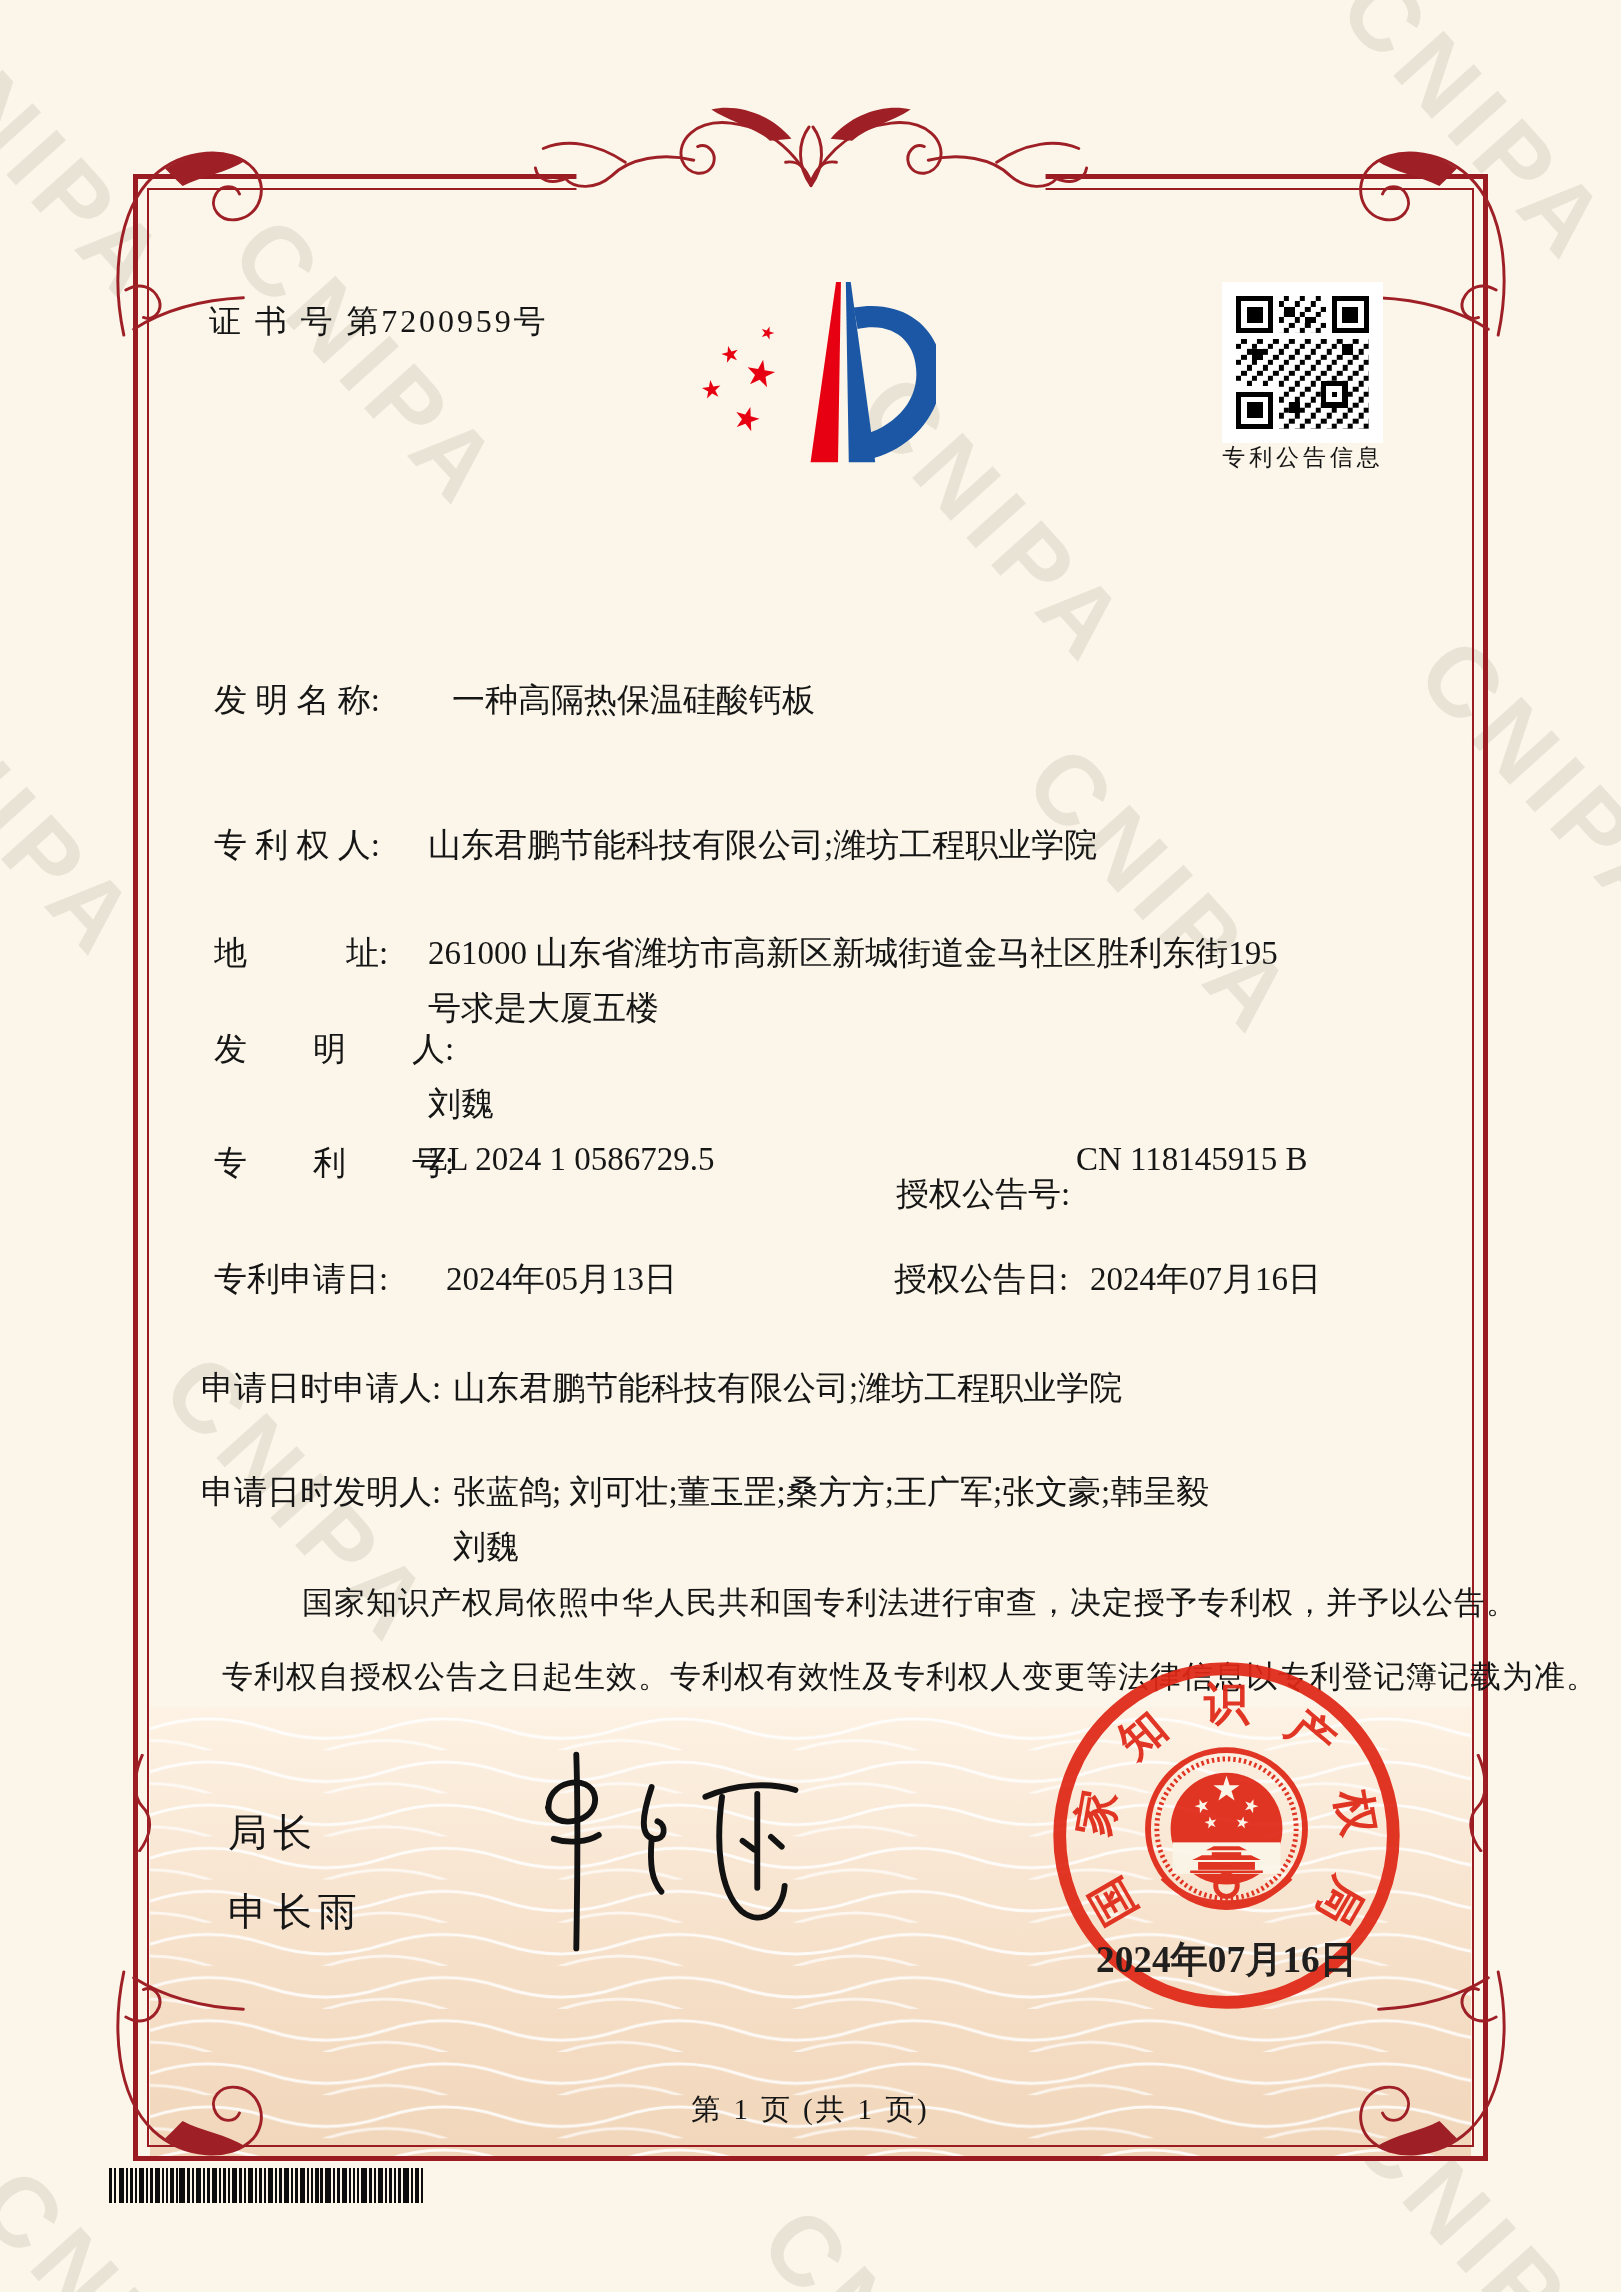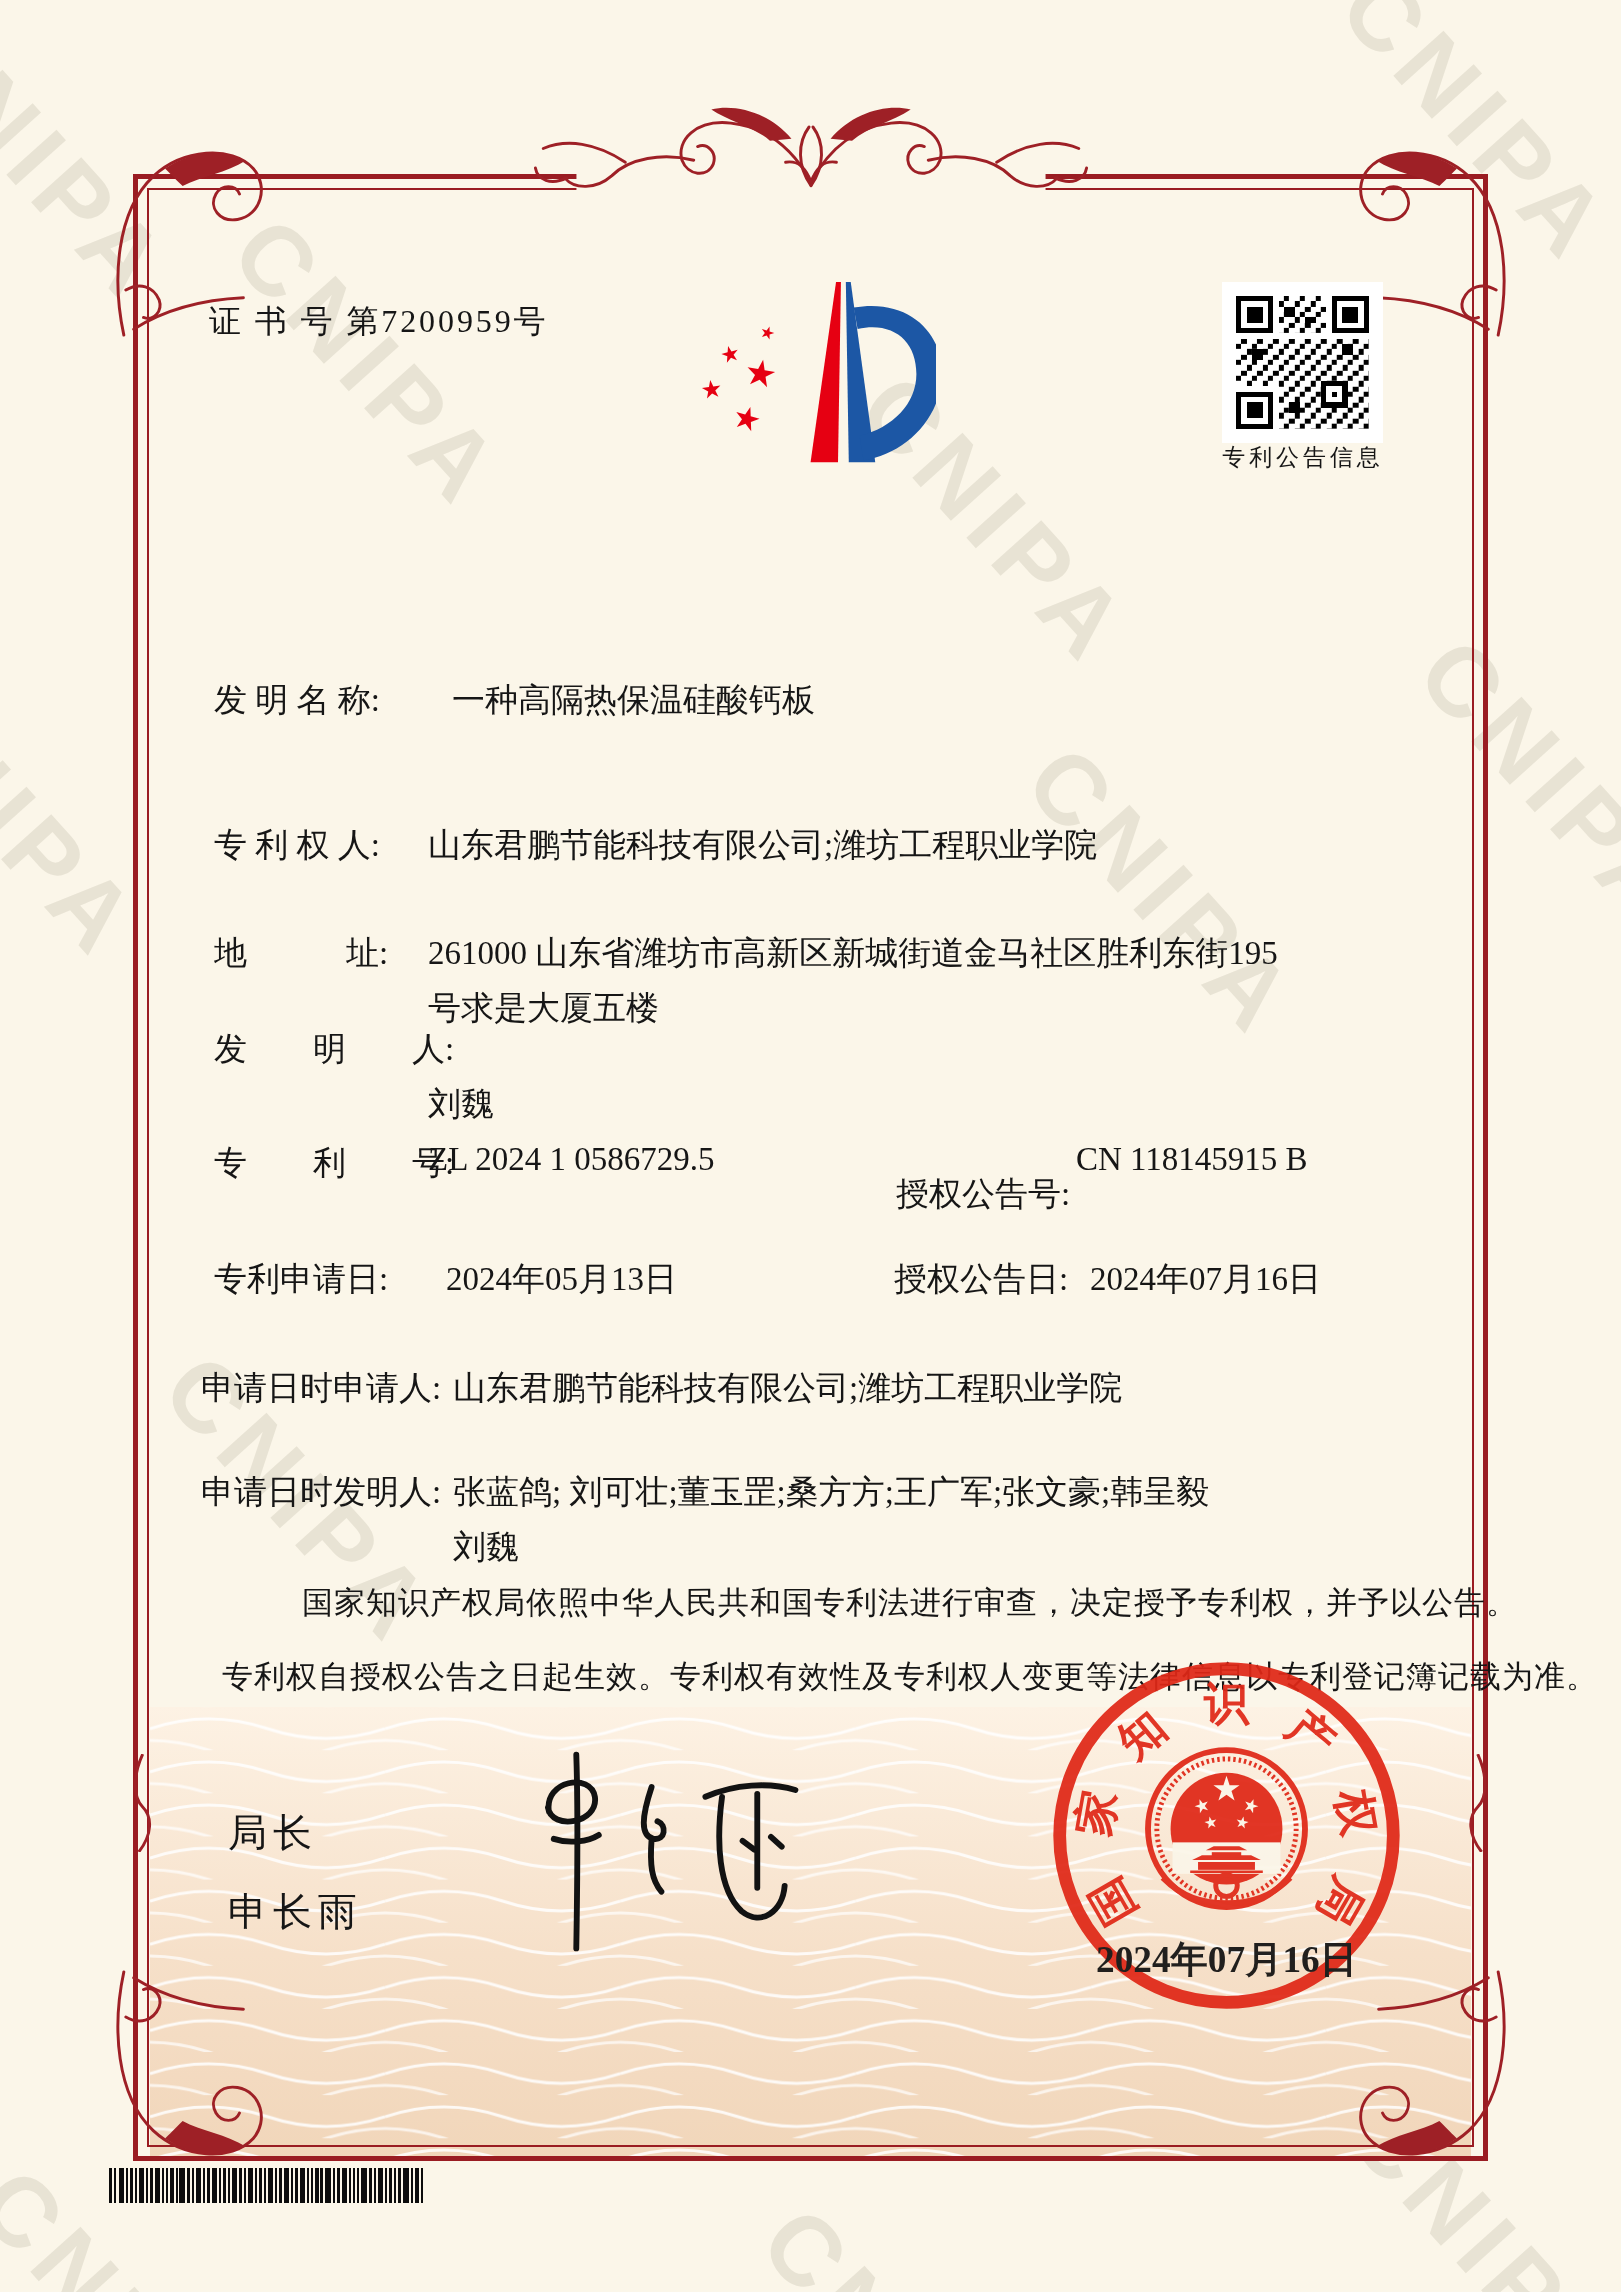--- a/index.html
+++ b/index.html
@@ -262,19 +262,20 @@
           <rect x="172" y="204" width="30" height="5" stroke="none"></rect>
           <line x1="150" y1="224" x2="224" y2="224" stroke-width="2.5"></line>
         </g>
         <circle cx="187" cy="238" r="11" fill="none" stroke="#e02817" stroke-width="5"></circle>
         <path d="M122,230 C142,250 162,256 187,256 C212,256 232,250 252,230" fill="none" stroke="#e02817" stroke-width="6"></path>
       </g>
       <text x="187" y="326" font-family="'Liberation Serif','DejaVu Serif',serif" font-size="38" font-weight="600" fill="#111" text-anchor="middle">2024年07月16日</text>
     </g>
   </svg>
 
+  <div class="footer">第 1 页 (共 1 页)</div>
 
   <svg class="abs" style="left:108px;top:2168px;z-index:5;" width="316" height="35" viewBox="0 0 322 36" shape-rendering="crispEdges">
     <path fill="#0c0c0c" d="M0 0h3v36h-3z M5 0h2v36h-2z M10 0h5v36h-5z M17 0h2v36h-2z M21 0h3v36h-3z M26 0h2v36h-2z M30 0h6v36h-6z M38 0h2v36h-2z M42 0h3v36h-3z M47 0h5v36h-5z M54 0h2v36h-2z M58 0h2v36h-2z M62 0h4v36h-4z M68 0h2v36h-2z M72 0h6v36h-6z M80 0h3v36h-3z M85 0h2v36h-2z M89 0h5v36h-5z M96 0h2v36h-2z M100 0h3v36h-3z M105 0h6v36h-6z M113 0h2v36h-2z M117 0h3v36h-3z M122 0h2v36h-2z M126 0h5v36h-5z M133 0h3v36h-3z M138 0h2v36h-2z M142 0h6v36h-6z M150 0h2v36h-2z M154 0h3v36h-3z M159 0h2v36h-2z M163 0h5v36h-5z M170 0h2v36h-2z M174 0h3v36h-3z M179 0h6v36h-6z M187 0h2v36h-2z M191 0h3v36h-3z M196 0h5v36h-5z M203 0h2v36h-2z M207 0h2v36h-2z M211 0h4v36h-4z M217 0h3v36h-3z M222 0h6v36h-6z M230 0h2v36h-2z M234 0h3v36h-3z M239 0h5v36h-5z M246 0h2v36h-2z M250 0h3v36h-3z M255 0h2v36h-2z M259 0h6v36h-6z M267 0h3v36h-3z M272 0h2v36h-2z M276 0h5v36h-5z M283 0h2v36h-2z M287 0h4v36h-4z M293 0h2v36h-2z M297 0h3v36h-3z M302 0h6v36h-6z M310 0h2v36h-2z M314 0h4v36h-4z M320 0h2v36h-2z"></path>
   </svg>
 
 </div>
 
 
 </body></html>

